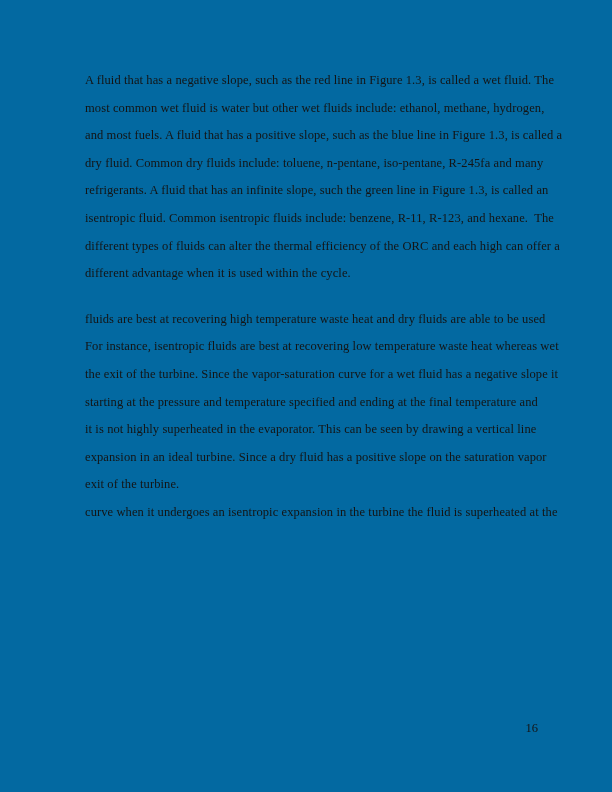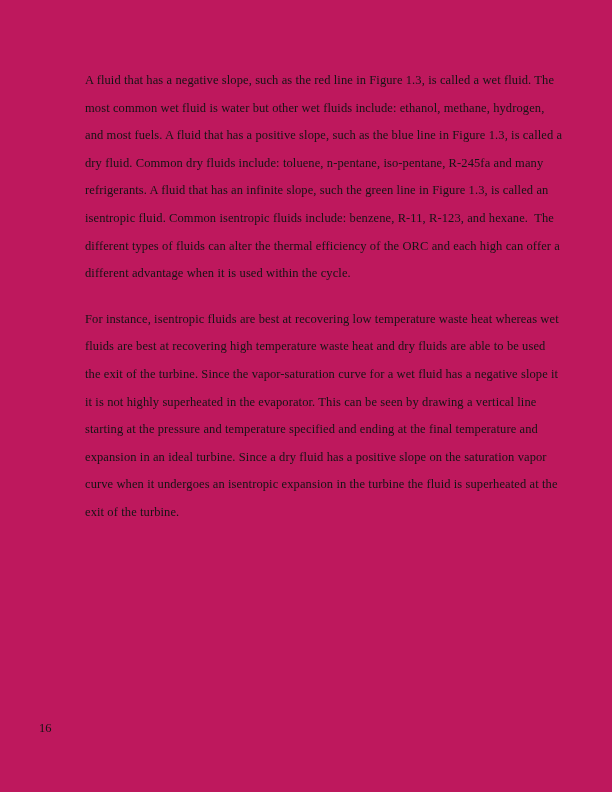--- a/index.html
+++ b/index.html
@@ -4,21 +4,21 @@
 <style>
   html, body {
     margin: 0;
     padding: 0;
     background: #ffffff;
   }
   .page {
     position: relative;
     width: 612px;
     height: 792px;
-    background: #be185d;
+    background: #0369a1;
     overflow: hidden;
     font-family: "Liberation Serif", "DejaVu Serif", serif;
     color: #141414;
   }
   .text-block {
     position: absolute;
     left: 85px;
     top: 67px;
     width: 458px;
   }
@@ -34,49 +34,49 @@
     line-height: 27.6px;
     font-size: 12.5px;
     white-space: pre;
     letter-spacing: 0.1px;
   }
   .page-number {
     position: absolute;
     top: 721px;
     left: 0;
     width: 538px;
+    text-align: right;
     font-size: 12.5px;
     line-height: 14px;
-    margin-left: 39px;
   }
 </style>
 </head>
 <body>
 
 <div class="page">
   <div class="text-block">
 
     <div class="paragraph">
       <div class="text-line">A fluid that has a negative slope, such as the red line in Figure 1.3, is called a wet fluid. The</div>
       <div class="text-line">most common wet fluid is water but other wet fluids include: ethanol, methane, hydrogen,</div>
       <div class="text-line">and most fuels. A fluid that has a positive slope, such as the blue line in Figure 1.3, is called a</div>
       <div class="text-line">dry fluid. Common dry fluids include: toluene, n-pentane, iso-pentane, R-245fa and many</div>
       <div class="text-line">refrigerants. A fluid that has an infinite slope, such the green line in Figure 1.3, is called an</div>
       <div class="text-line">isentropic fluid. Common isentropic fluids include: benzene, R-11, R-123, and hexane.  The</div>
       <div class="text-line">different types of fluids can alter the thermal efficiency of the ORC and each high can offer a</div>
       <div class="text-line">different advantage when it is used within the cycle.</div>
     </div>
 
     <div class="paragraph">
+      <div class="text-line">fluids are best at recovering high temperature waste heat and dry fluids are able to be used</div>
       <div class="text-line">For instance, isentropic fluids are best at recovering low temperature waste heat whereas wet</div>
-      <div class="text-line">fluids are best at recovering high temperature waste heat and dry fluids are able to be used</div>
       <div class="text-line">the exit of the turbine. Since the vapor-saturation curve for a wet fluid has a negative slope it</div>
+      <div class="text-line">starting at the pressure and temperature specified and ending at the final temperature and</div>
       <div class="text-line">it is not highly superheated in the evaporator. This can be seen by drawing a vertical line</div>
-      <div class="text-line">starting at the pressure and temperature specified and ending at the final temperature and</div>
       <div class="text-line">expansion in an ideal turbine. Since a dry fluid has a positive slope on the saturation vapor</div>
+      <div class="text-line">exit of the turbine.</div>
       <div class="text-line">curve when it undergoes an isentropic expansion in the turbine the fluid is superheated at the</div>
-      <div class="text-line">exit of the turbine.</div>
     </div>
 
   </div>
 
   <div class="page-number">16</div>
 </div>
 
 </body></html>

